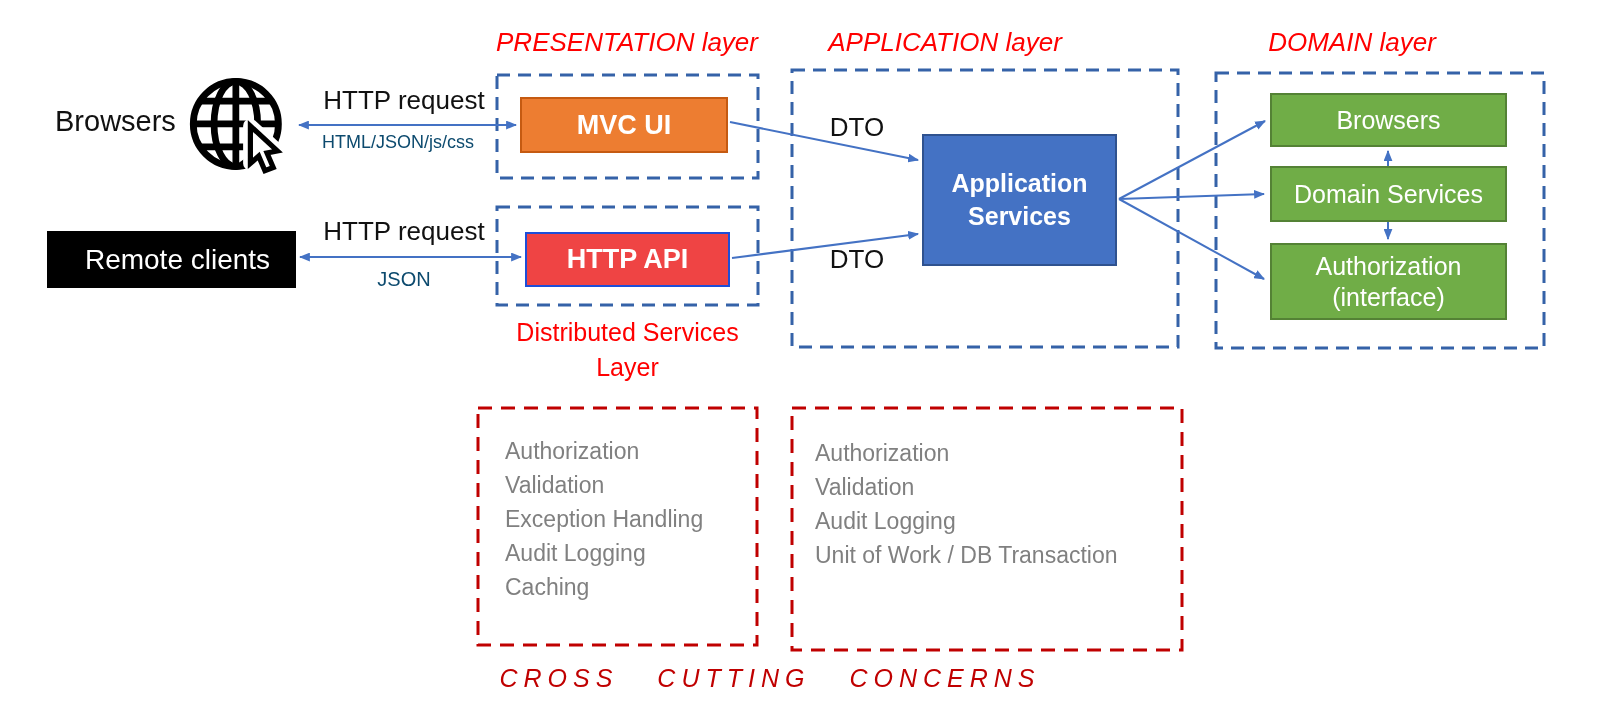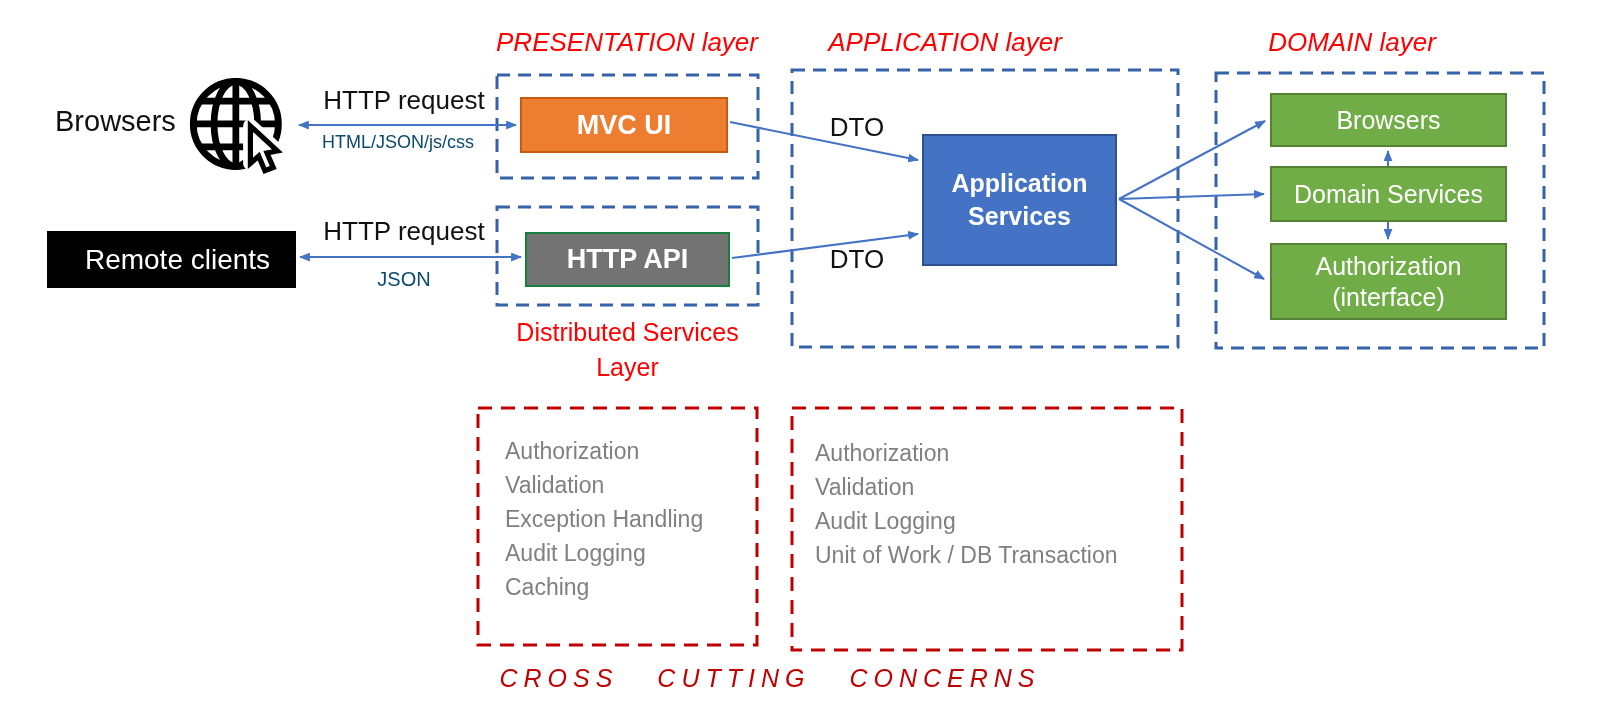--- a/index.html
+++ b/index.html
@@ -15,21 +15,21 @@
     color:#FF0000;font-size:26px;font-weight:500;text-align:right;white-space:nowrap;font-style:italic;
   }
   .distributed-heading{
     color:#FF0000;font-size:25px;font-weight:500;text-align:center;line-height:35px;
   }
   .node{
     display:flex;align-items:center;justify-content:center;text-align:center;
     color:#ffffff;white-space:nowrap;
   }
   .node.orange{background:#ED7D31;border:2px solid #C55A11;font-weight:bold;font-size:27px;}
-  .node.gray{background:#737373;border:2px solid #15803d;font-weight:bold;font-size:27px;}
+  .node.gray{background:#ef4444;border:2px solid #1d4ed8;font-weight:bold;font-size:27px;}
   .node.blue{background:#4472C4;border:2px solid #2F528F;font-weight:bold;font-size:25px;line-height:33px;}
   .node.green{background:#70AD47;border:2px solid #548235;font-size:25px;line-height:31px;}
   .node.black{background:#000000;font-size:28px;padding-left:12px;}
   .flow-label{color:#111111;font-size:26px;white-space:nowrap;text-align:center;}
   .flow-sub{color:#0c4a6e;font-size:18px;white-space:nowrap;text-align:right;}
   .flow-sub.json{font-size:20px;}
   .client-label{color:#111111;font-size:29px;white-space:nowrap;}
   .concern-list{list-style:none;margin:0;padding:0;color:#808080;font-size:23px;line-height:34px;}
   .cross-cutting{
     color:#C00000;font-size:25px;font-style:italic;font-weight:500;white-space:nowrap;

